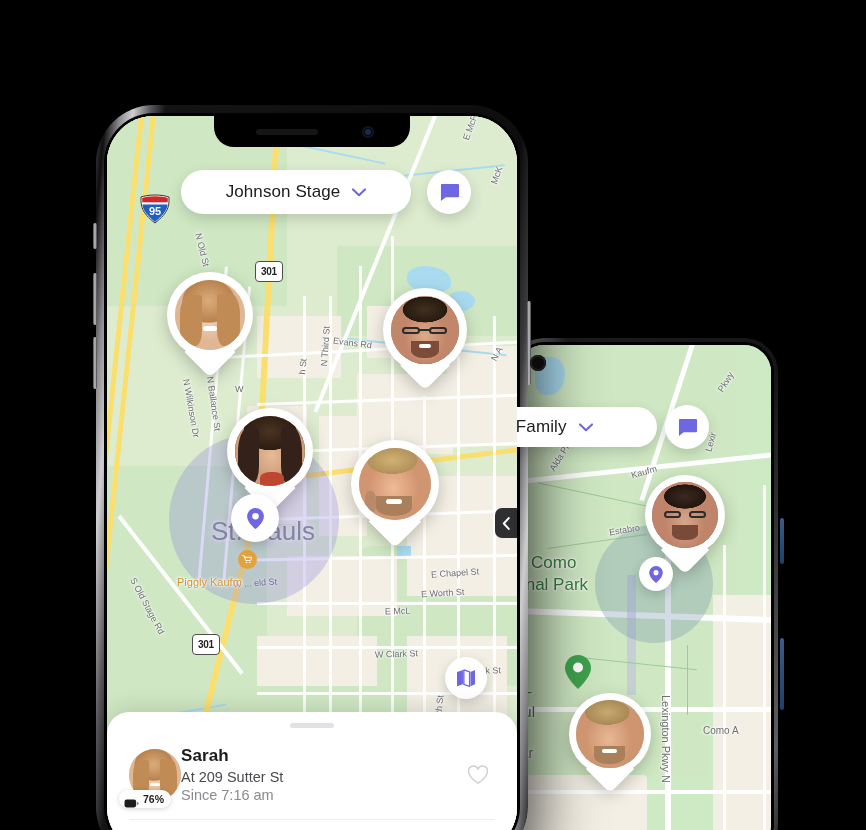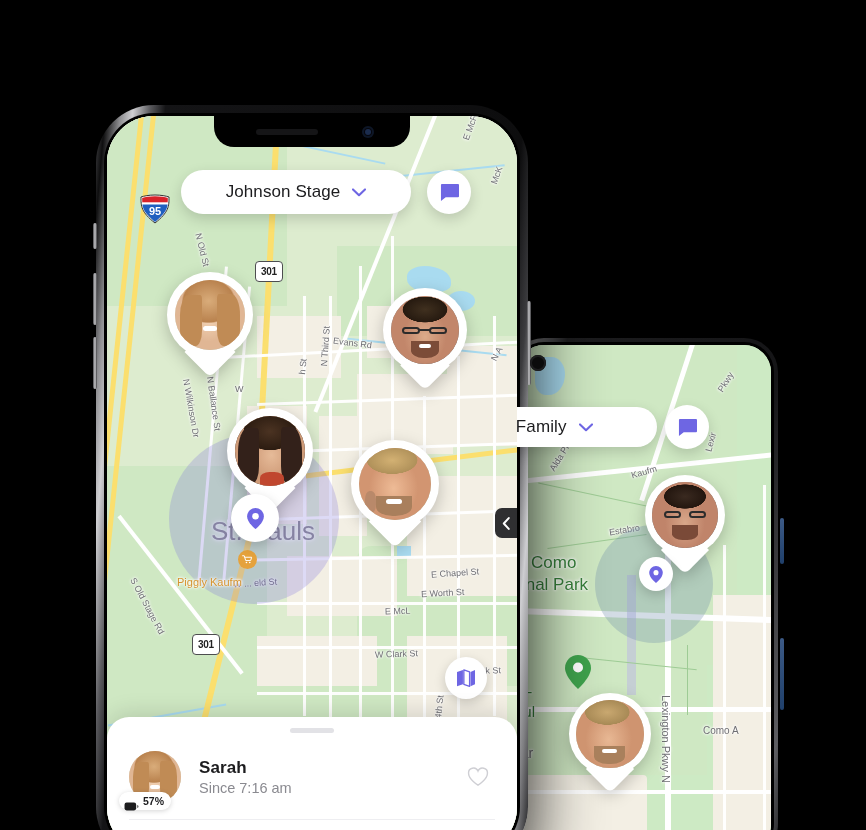--- a/index.html
+++ b/index.html
@@ -213,21 +213,21 @@
   }
   .batt {
     position:absolute; left:-10px; bottom:-7px;
     background:#fff; border-radius:11px;
     box-shadow:0 1px 5px rgba(0,0,0,.17);
     padding:3px 7px 3px 5px;
     display:flex; align-items:center; gap:4px;
   }
   .batt .glyph { width:15px; height:9px; position:relative; }
   .batt .pct { font-size:10.5px; font-weight:700; color:#1c1c1e; }
-  .pinfo { margin-left:18px; flex:1 1 auto; }
+  .pinfo { margin-left:0; flex:1 1 auto; }
   .pname { font-size:17px; font-weight:700; color:#1c1c1e; letter-spacing:.1px; }
   .paddr { font-size:14.5px; color:#4b4b50; margin-top:3px; }
   .ptime { font-size:14.5px; color:#8a8a90; margin-top:2px; }
   .heart { width:22px; height:20px; flex:0 0 auto; margin-right:6px; }
   .divider { height:1px; background:#eeeef1; margin-top:2px; }
   .row2 { height:34px; }
 </style>
 </head>
 <body>
 
@@ -584,25 +584,26 @@
                   <div style="position:absolute;left:40%;top:66%;width:20%;height:7%;background:#fff;border-radius:3px;"></div>
                 </div>
               </div>
               <div class="batt">
                 <span class="glyph">
                   <svg viewBox="0 0 17 10" width="15" height="9">
                     <rect x="0.6" y="0.6" width="13.2" height="8.8" rx="2.4" fill="#1c1c1e"></rect>
                     <path d="M15.2 3.4v3.2a1.7 1.7 0 000-3.2z" fill="#1c1c1e"></path>
                   </svg>
                 </span>
-                <span class="pct">57%</span>
+                <span class="pct">76%</span>
               </div>
             </div>
             <div class="pinfo">
               <div class="pname">Sarah</div>
+              <div class="paddr">At 209 Sutter St</div>
               <div class="ptime">Since 7:16 am</div>
             </div>
             <span class="heart">
               <svg viewBox="0 0 22 20" width="22" height="20">
                 <path d="M11 18.2S1.6 12.2 1.6 6.5A4.9 4.9 0 0111 4.1a4.9 4.9 0 019.4 2.4c0 5.7-9.4 11.7-9.4 11.7z" fill="none" stroke="#cfcfd4" stroke-width="1.4"></path>
               </svg>
             </span>
           </div>
           <div class="divider"></div>
           <div class="row2"></div>

